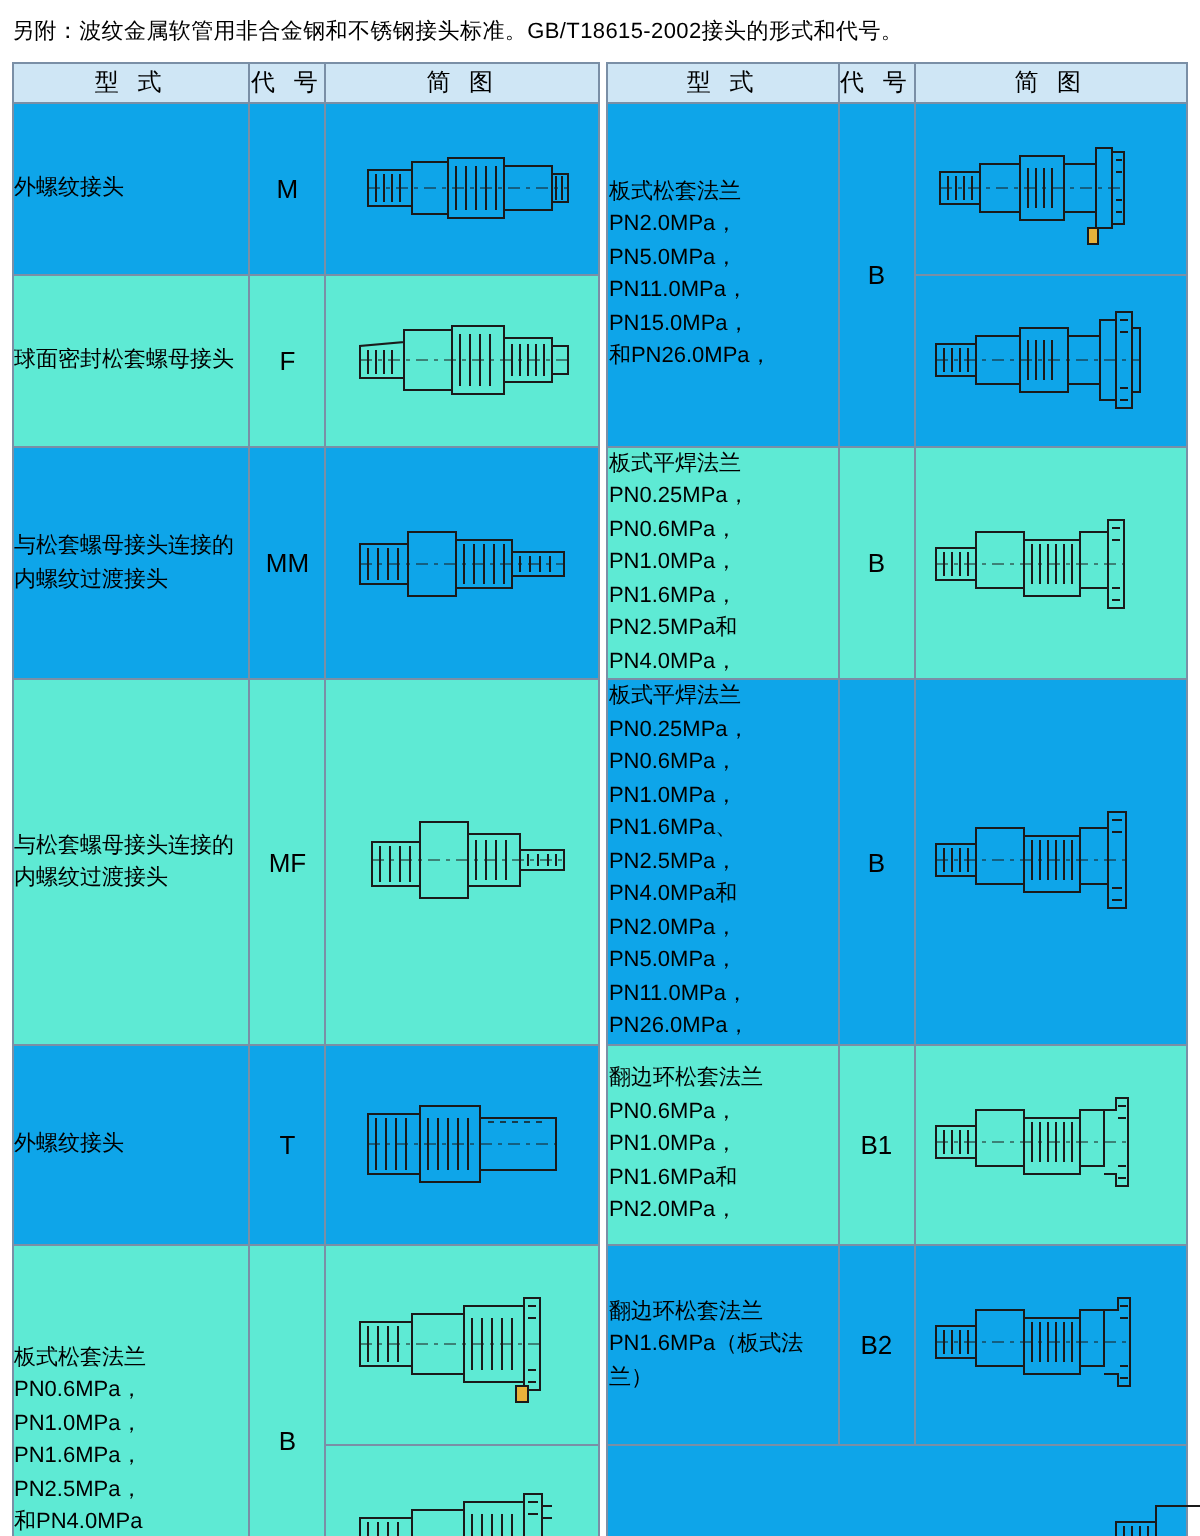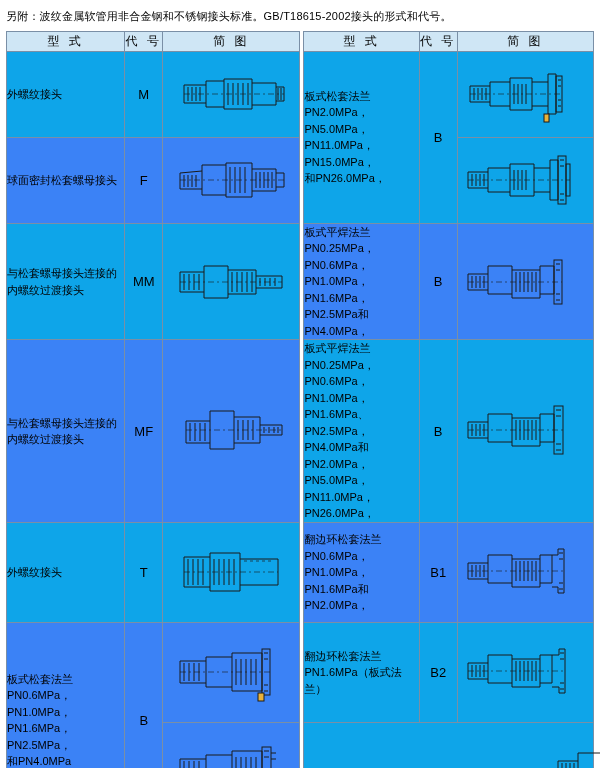--- a/index.html
+++ b/index.html
@@ -50,21 +50,21 @@
   }
   .cell-code {
     font-size: 13px;
     text-align: center;
     color: #000;
   }
   .cell-fig {
     text-align: center;
     padding: 2px;
   }
-  .yellow { background: #3b82f6; }
+  .yellow { background: #5eead4; }
   .white { background: #0ea5e9; }
   svg { display: block; margin: 0 auto; }
   .sep-col { width: 4px; border: none !important; background: #ffffff; }
 </style>
 </head>
 <body>
 
 <div id="page">
 
   <div class="caption">另附：波纹金属软管用非合金钢和不锈钢接头标准。GB/T18615-2002接头的形式和代号。</div>

